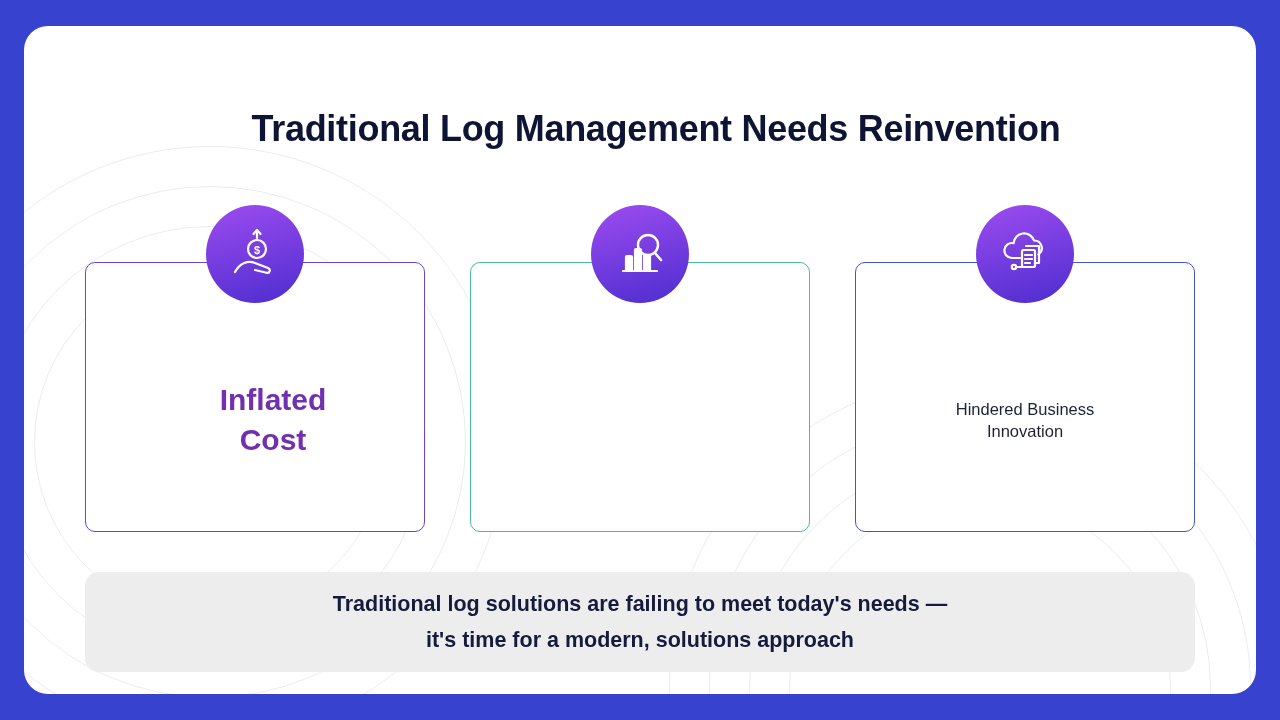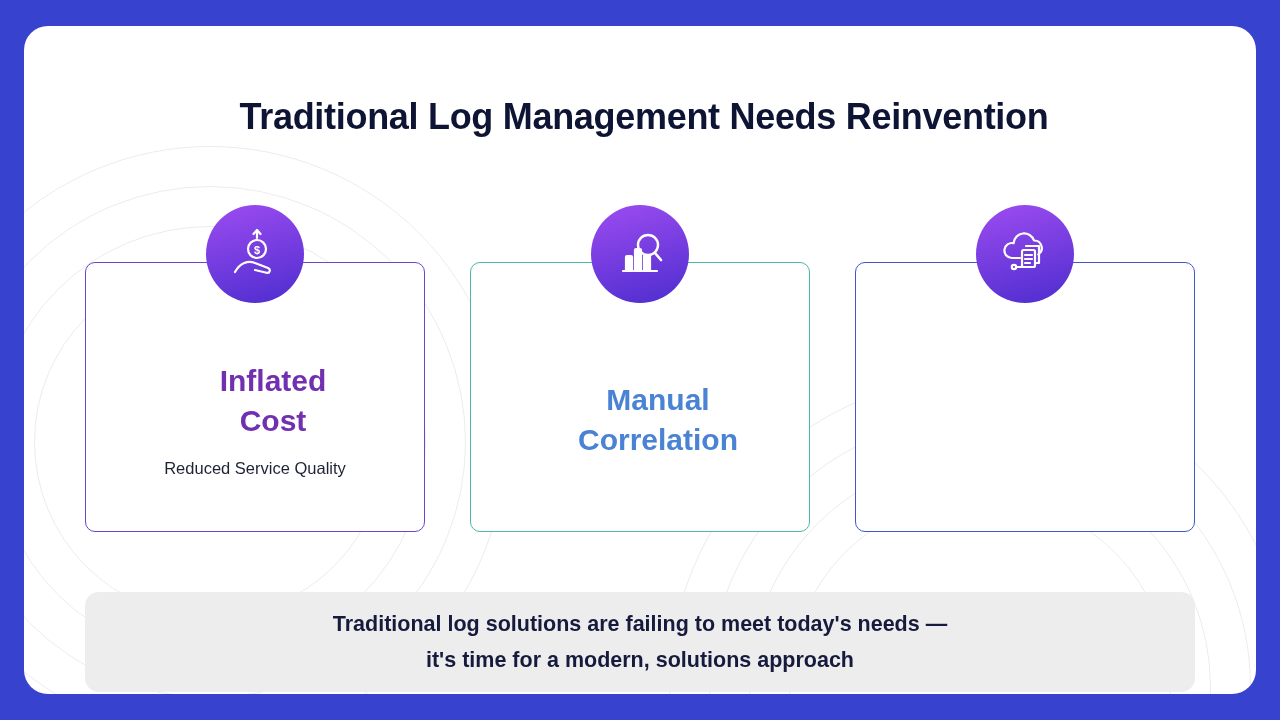--- a/index.html
+++ b/index.html
@@ -19,21 +19,21 @@
   }
   .arc {
     position: absolute;
     border: 1.5px solid #ececec;
     border-radius: 50%;
     z-index: 0;
   }
   .title {
     position: absolute;
     top: 66px; left: 0; width: 100%;
-    margin: 4px;
+    margin: 16px;
     text-align: center;
     font-size: 36px;
     font-weight: 800;
     letter-spacing: -0.3px;
     color: #0e1433;
     z-index: 2;
   }
   .cards {
     position: absolute;
     left: 61px; top: 236px;
@@ -77,21 +77,21 @@
   }
   .card-subtitle {
     font-size: 16.5px;
     line-height: 1.35;
     text-align: center;
     color: #1d2335;
     white-space: pre-line;
   }
   .banner {
     position: absolute;
-    left: 61px; top: 566px;
+    left: 61px; top: 546px;
     width: 1110px; height: 100px;
     background: #ededed;
     border-radius: 14px;
     display: flex;
     flex-direction: column;
     align-items: center;
     justify-content: center;
     z-index: 2;
     color: #161b3d;
     font-size: 21.5px;
@@ -127,55 +127,54 @@
             <line x1="29" y1="11" x2="29" y2="4"></line>
             <path d="M25.5 7 L29 3 L32.5 7"></path>
             <circle cx="29" cy="22" r="9"></circle>
             <path d="M7 45 C12 36 20 33 27 36 L40 41 C43 42.3 42 46.5 38.5 45.7 L27 43"></path>
           </g>
           <text x="29" y="26.5" text-anchor="middle" font-size="11" font-weight="bold" fill="#ffffff" font-family="Liberation Sans, sans-serif">$</text>
         </svg>
       </div>
       <div class="card-title" style="color: rgb(113, 48, 176);">Inflated
 Cost</div>
-      <div class="card-subtitle">Reduced Service Quality</div>
     </div>
 
     <div class="card" style="border-color: rgb(76, 185, 164);">
       <div class="icon-circle">
         <svg width="54" height="54" viewBox="0 0 54 54">
           <g stroke="#ffffff" stroke-width="2.2" stroke-linecap="round" stroke-linejoin="round">
             <line x1="10" y1="44" x2="44" y2="44" fill="none"></line>
             <rect x="13" y="29" width="6" height="15" rx="1" fill="#ffffff"></rect>
             <rect x="22" y="22" width="6" height="22" rx="1" fill="#ffffff"></rect>
             <rect x="31" y="28" width="6" height="16" rx="1" fill="#ffffff"></rect>
             <circle cx="35" cy="18" r="10" fill="none" stroke-width="2.4"></circle>
             <line x1="42" y1="26" x2="48" y2="33" fill="none" stroke-width="2.6"></line>
           </g>
         </svg>
       </div>
-      <div class="card-title" style="color: rgb(74, 130, 212);">Manual
-Correlation</div>
     </div>
 
     <div class="card" style="border-color: rgb(67, 85, 203);">
       <div class="icon-circle">
         <svg width="54" height="54" viewBox="0 0 54 54">
           <g fill="none" stroke="#ffffff" stroke-width="2.2" stroke-linecap="round" stroke-linejoin="round">
             <path d="M22 31 h-8 a7.5 7.5 0 1 1 1.6-14.8 A10.5 10.5 0 0 1 36 13.5 a7.5 7.5 0 0 1 4.3 13.8"></path>
             <path d="M28 19 H41 V36 H37.5"></path>
             <rect x="24" y="23" width="13" height="17" rx="1.5"></rect>
             <line x1="27" y1="28" x2="34" y2="28"></line>
             <line x1="27" y1="32" x2="34" y2="32"></line>
             <line x1="27" y1="36" x2="32" y2="36"></line>
             <circle cx="16" cy="40" r="2.2"></circle>
             <line x1="18.6" y1="40" x2="24" y2="40"></line>
           </g>
         </svg>
       </div>
+      <div class="card-subtitle">Hindered Business
+Innovation</div>
     </div>
 
   </div>
 
   <div class="banner">
     <div>Traditional log solutions are failing to meet today's needs —</div>
     <div>it's time for a modern, solutions approach</div>
   </div>
 
 </div>

